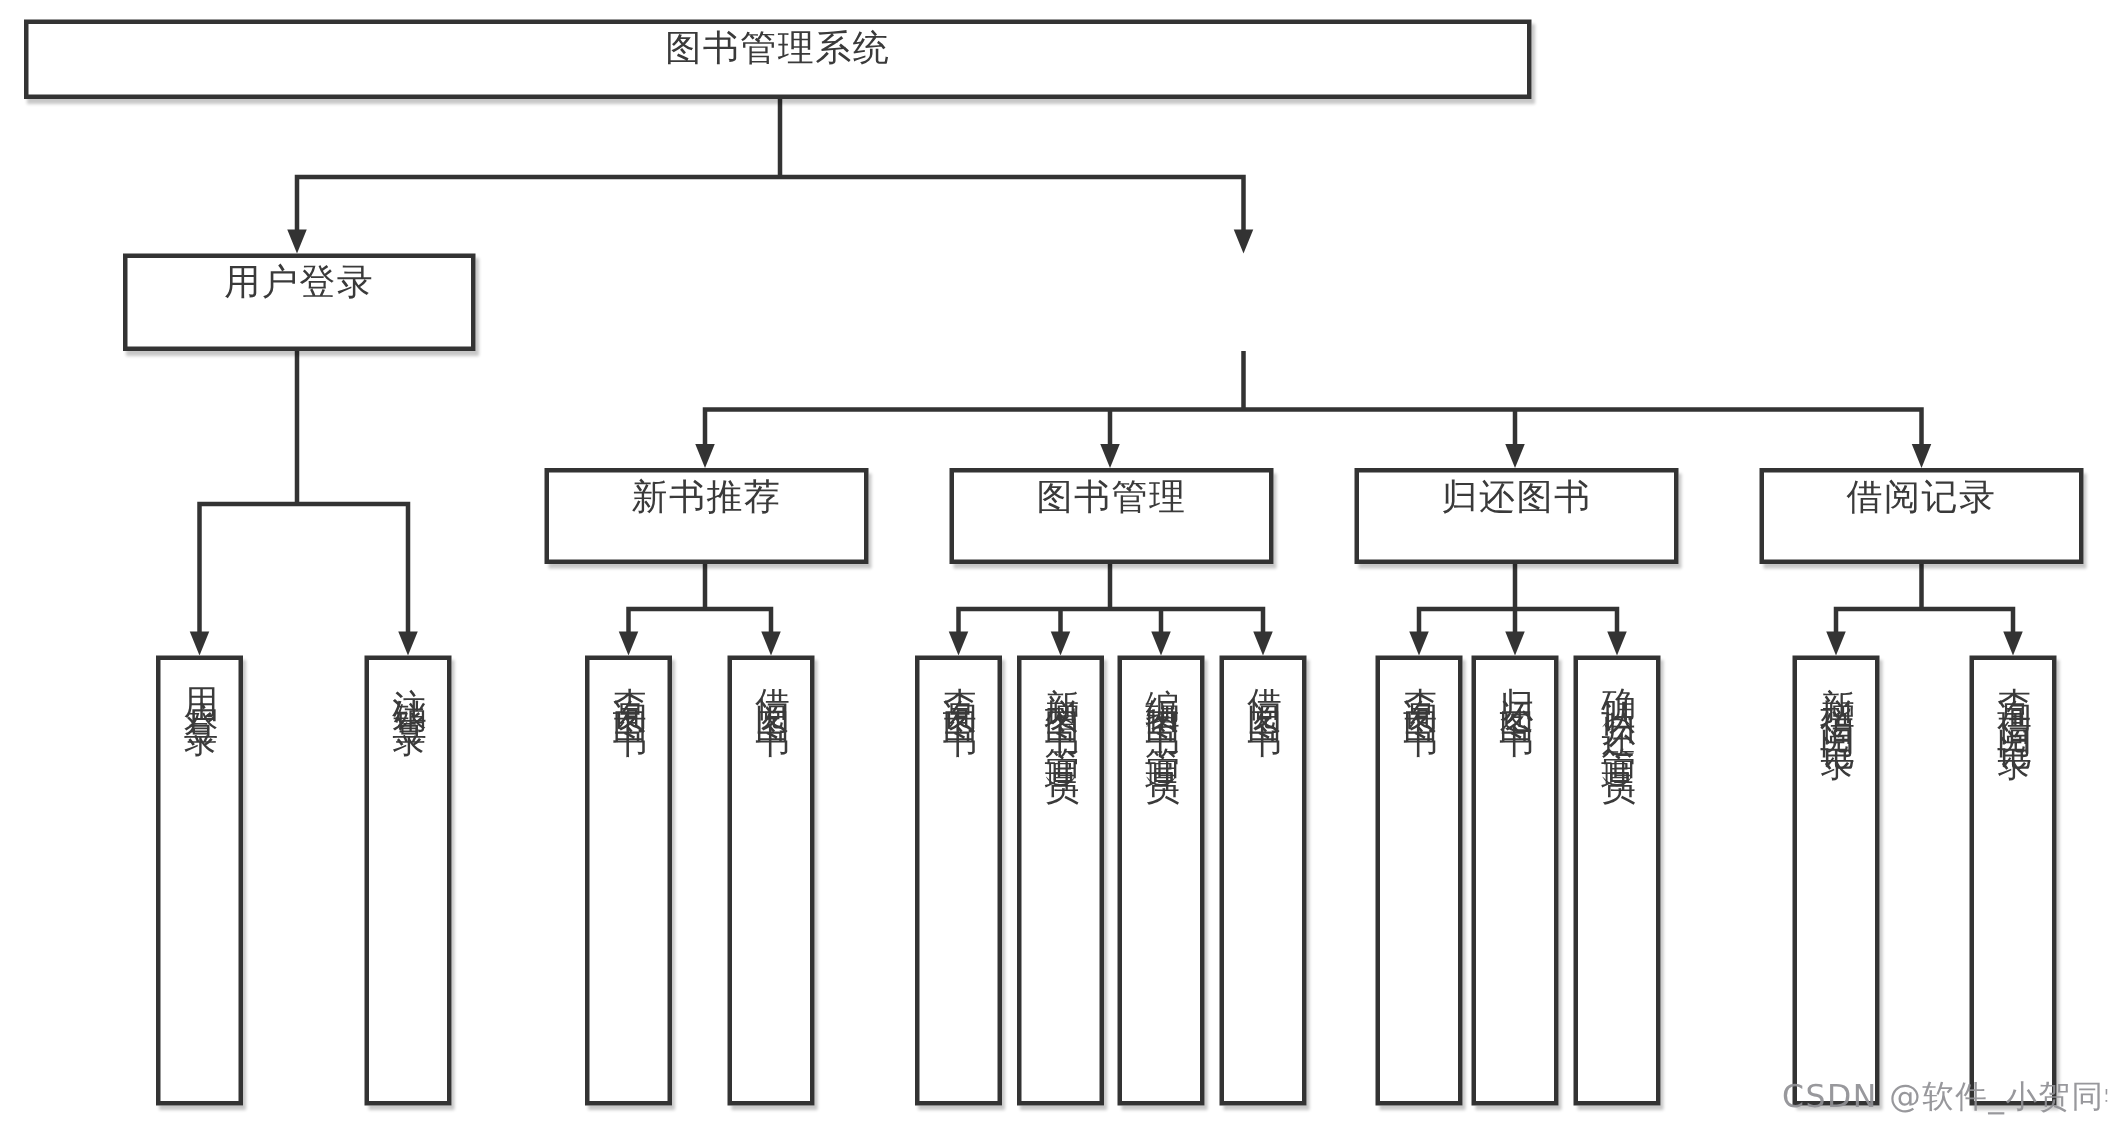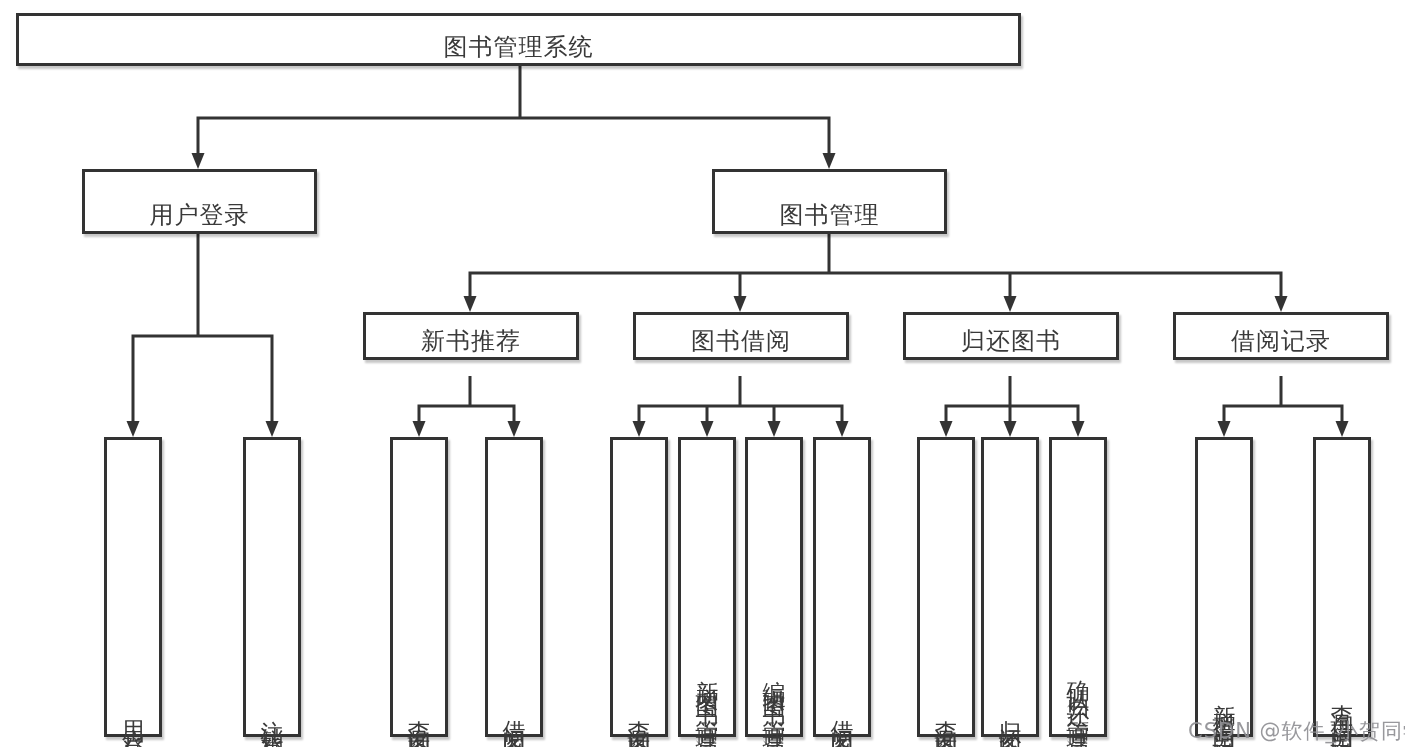--- a/index.html
+++ b/index.html
@@ -21,38 +21,38 @@
     top: 0;
     pointer-events: none;
   }
   .box {
     position: absolute;
     box-sizing: border-box;
     background: #ffffff;
     border: 3px solid #333333;
     box-shadow: 2px 3px 2px rgba(0,0,0,0.22);
     display: flex;
-    align-items: flex-end;
+    align-items: flex-start;
     justify-content: center;
   }
   .root-box {
     left: 16px;
     top: 13px;
     width: 1005px;
     height: 53px;
   }
   .l2-box {
     top: 169px;
     width: 235px;
     height: 65px;
   }
   .l3-box {
     top: 312px;
     width: 216px;
-    height: 48px;
+    height: 64px;
   }
   .leaf-box {
     top: 437px;
     width: 58px;
     height: 300px;
   }
   .hlabel {
     font-size: 24px;
     color: #3a3a3a;
     letter-spacing: 1px;
@@ -126,29 +126,26 @@
     </g>
   </svg>
 
   <div class="box root-box">
     <span class="hlabel">图书管理系统</span>
   </div>
 
   <div class="box l2-box" style="left:82px">
     <span class="hlabel">用户登录</span>
   </div>
-  <div class="box l2-box" style="left:712px">
-    <span class="hlabel">图书管理</span>
-  </div>
 
   <div class="box l3-box" style="left:363px">
     <span class="hlabel">新书推荐</span>
   </div>
   <div class="box l3-box" style="left:633px">
-    <span class="hlabel">图书借阅</span>
+    <span class="hlabel">图书管理</span>
   </div>
   <div class="box l3-box" style="left:903px">
     <span class="hlabel">归还图书</span>
   </div>
   <div class="box l3-box" style="left:1173px">
     <span class="hlabel">借阅记录</span>
   </div>
 
   <div class="box leaf-box" style="left:104px">
     <span class="vtext">用户登录</span>

